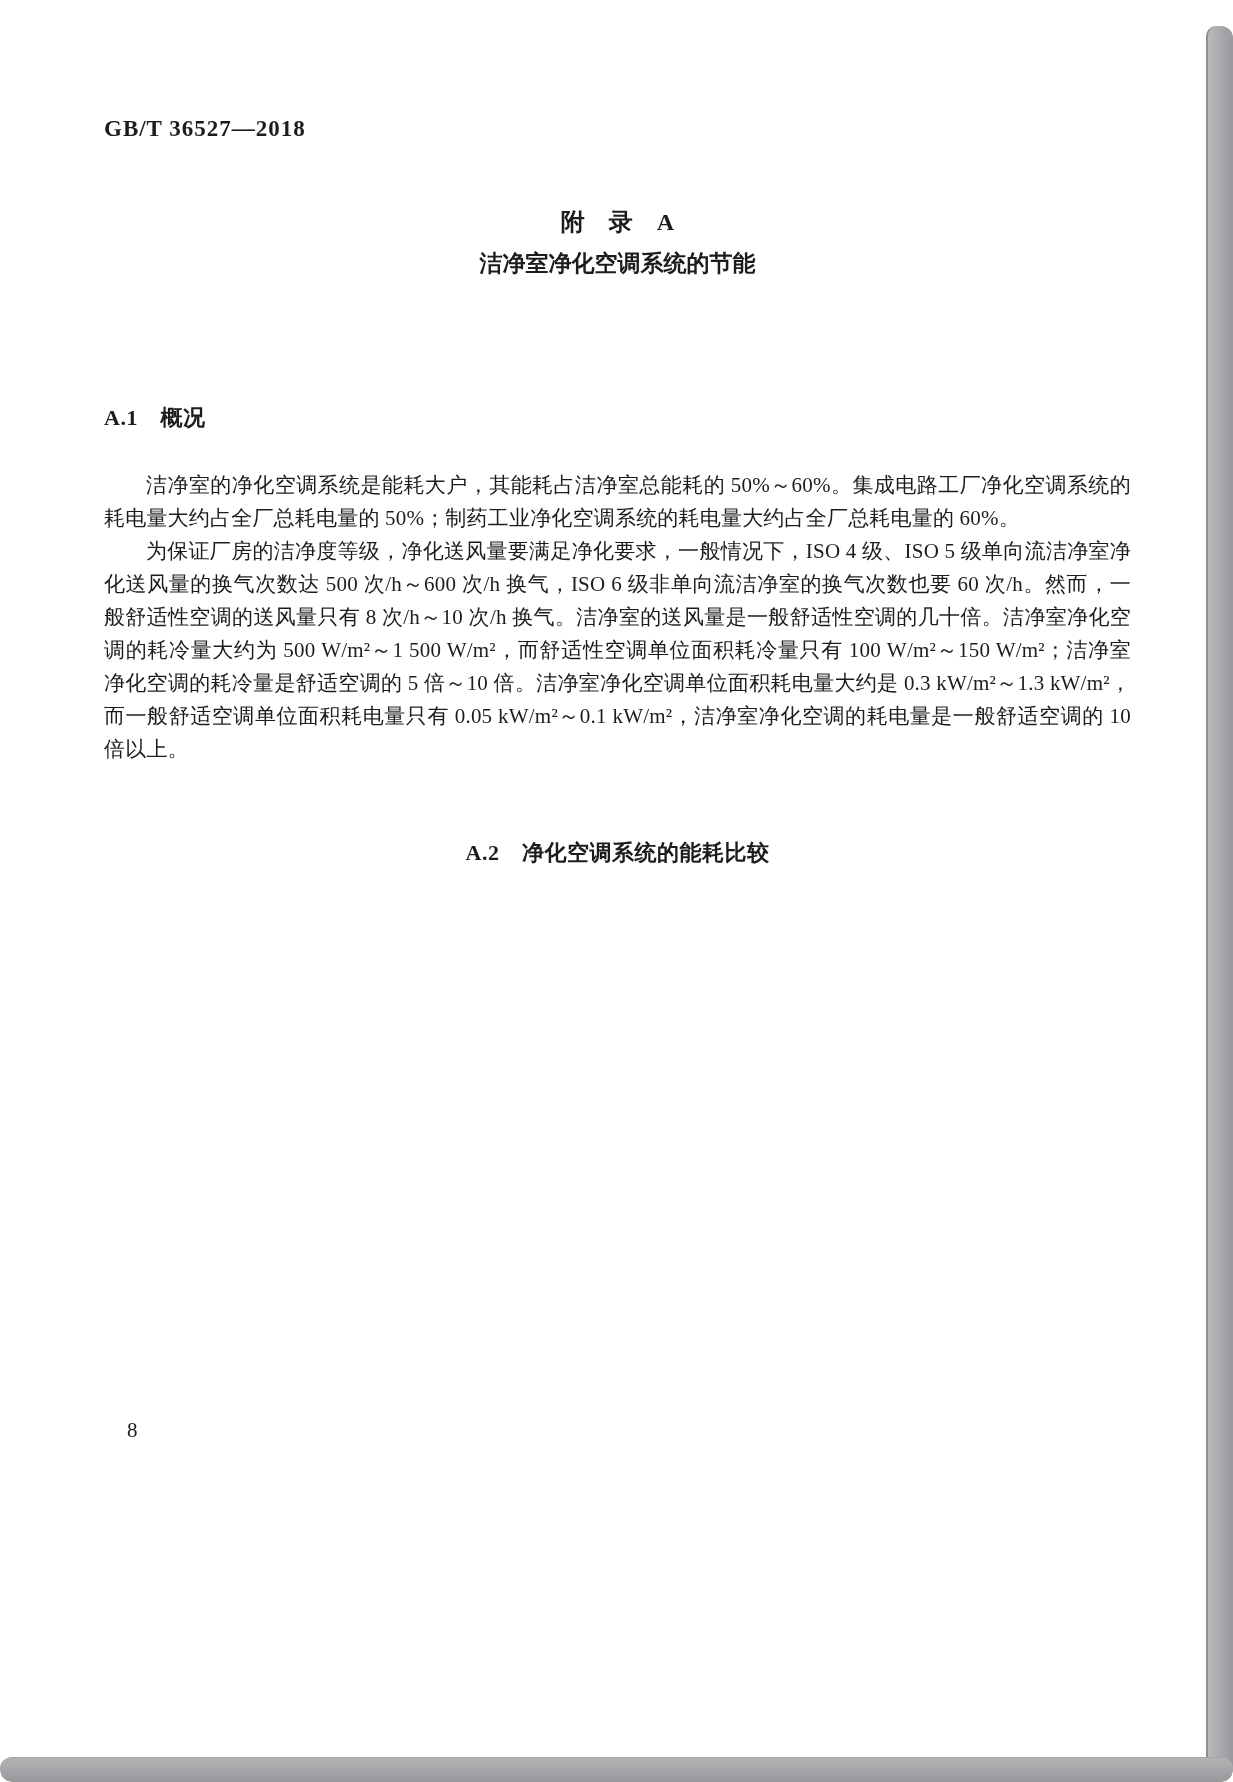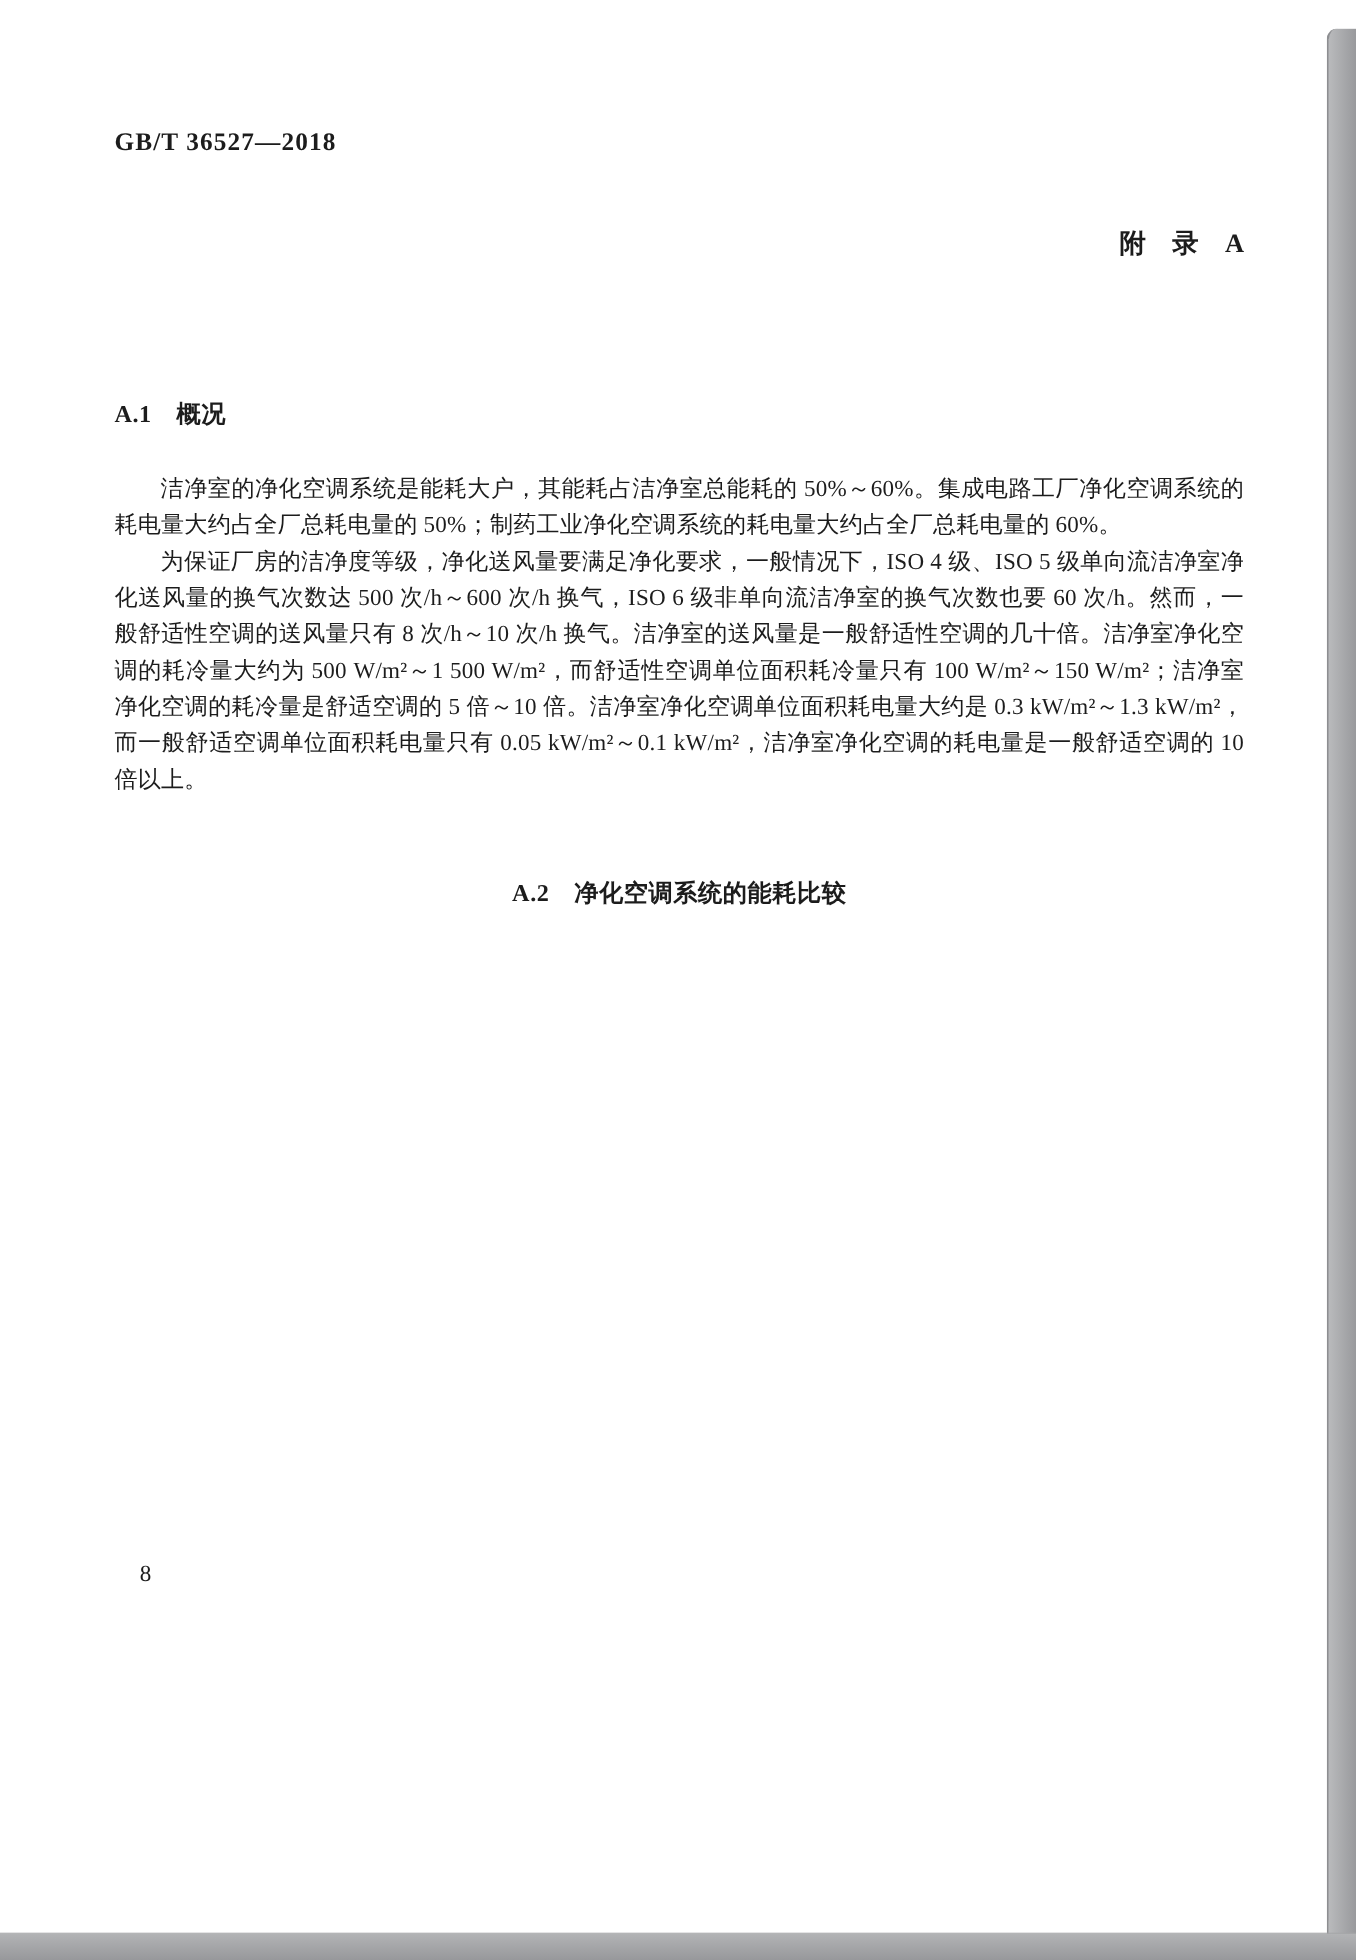--- a/index.html
+++ b/index.html
@@ -1,15 +1,15 @@
 <!DOCTYPE html>
 <html><head>
 <meta charset="utf-8">
 <style>
-  * { margin: 0; padding: 0; box-sizing: border-box; }
+  * { margin: 0; padding: 0; box-sizing: border-box; border-radius: 12px; }
   html, body {
     width: 1233px;
     font-family: "Liberation Serif", "DejaVu Serif", serif;
     color: #1c1c1c;
     background: #ffffff;
   }
   .canvas {
     position: relative;
     width: 1233px;
     height: 1782px;
@@ -42,21 +42,21 @@
   .content { width: 1027px; }
 
   .doc-header {
     margin-top: 116px;
     font-size: 23px;
     font-weight: bold;
     letter-spacing: 1px;
   }
   .appendix-head {
     margin-top: 60px;
-    text-align: right;
+    text-align: center;
     font-weight: bold;
   }
   .appendix-head .line {
     font-size: 24px;
     line-height: 41px;
   }
   .appendix-head .line.subject { font-size: 23px; }
 
   .section-heading {
     font-size: 22px;
@@ -87,20 +87,21 @@
 
 <div class="canvas">
 
   <div class="page">
     <div class="content">
 
       <div class="doc-header">GB/T 36527—2018</div>
 
       <div class="appendix-head">
         <div class="line">附　录　A</div>
+        <div class="line subject">洁净室净化空调系统的节能</div>
       </div>
 
       <div class="section-heading heading-a1">A.1　概况</div>
 
       <p class="para first">洁净室的净化空调系统是能耗大户，其能耗占洁净室总能耗的 50%～60%。集成电路工厂净化空调系统的耗电量大约占全厂总耗电量的 50%；制药工业净化空调系统的耗电量大约占全厂总耗电量的 60%。</p>
 
       <p class="para">为保证厂房的洁净度等级，净化送风量要满足净化要求，一般情况下，ISO 4 级、ISO 5 级单向流洁净室净化送风量的换气次数达 500 次/h～600 次/h 换气，ISO 6 级非单向流洁净室的换气次数也要 60 次/h。然而，一般舒适性空调的送风量只有 8 次/h～10 次/h 换气。洁净室的送风量是一般舒适性空调的几十倍。洁净室净化空调的耗冷量大约为 500 W/m²～1 500 W/m²，而舒适性空调单位面积耗冷量只有 100 W/m²～150 W/m²；洁净室净化空调的耗冷量是舒适空调的 5 倍～10 倍。洁净室净化空调单位面积耗电量大约是 0.3 kW/m²～1.3 kW/m²，而一般舒适空调单位面积耗电量只有 0.05 kW/m²～0.1 kW/m²，洁净室净化空调的耗电量是一般舒适空调的 10 倍以上。</p>
 
       <div class="section-heading heading-a2">A.2　净化空调系统的能耗比较</div>
 

